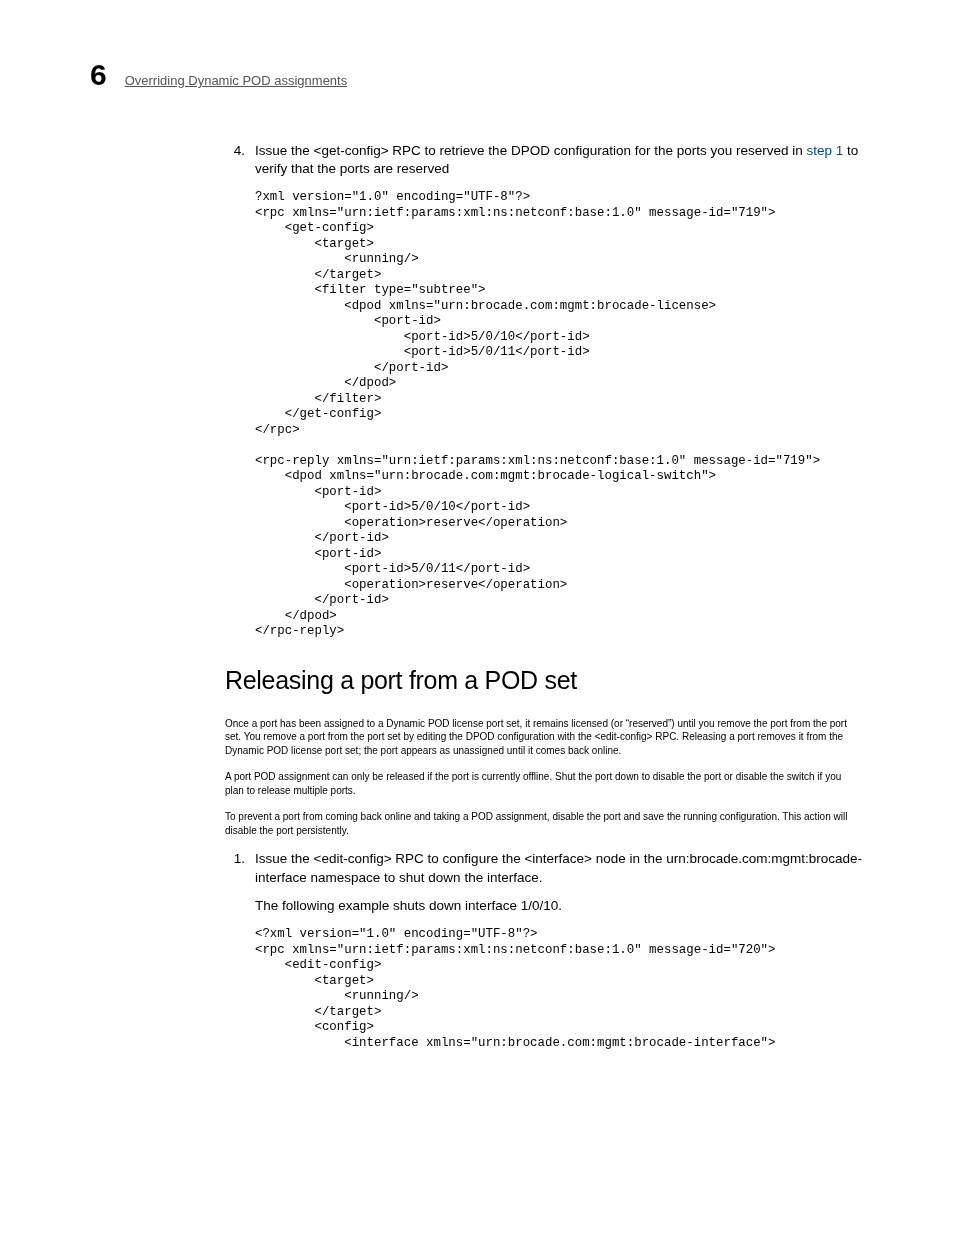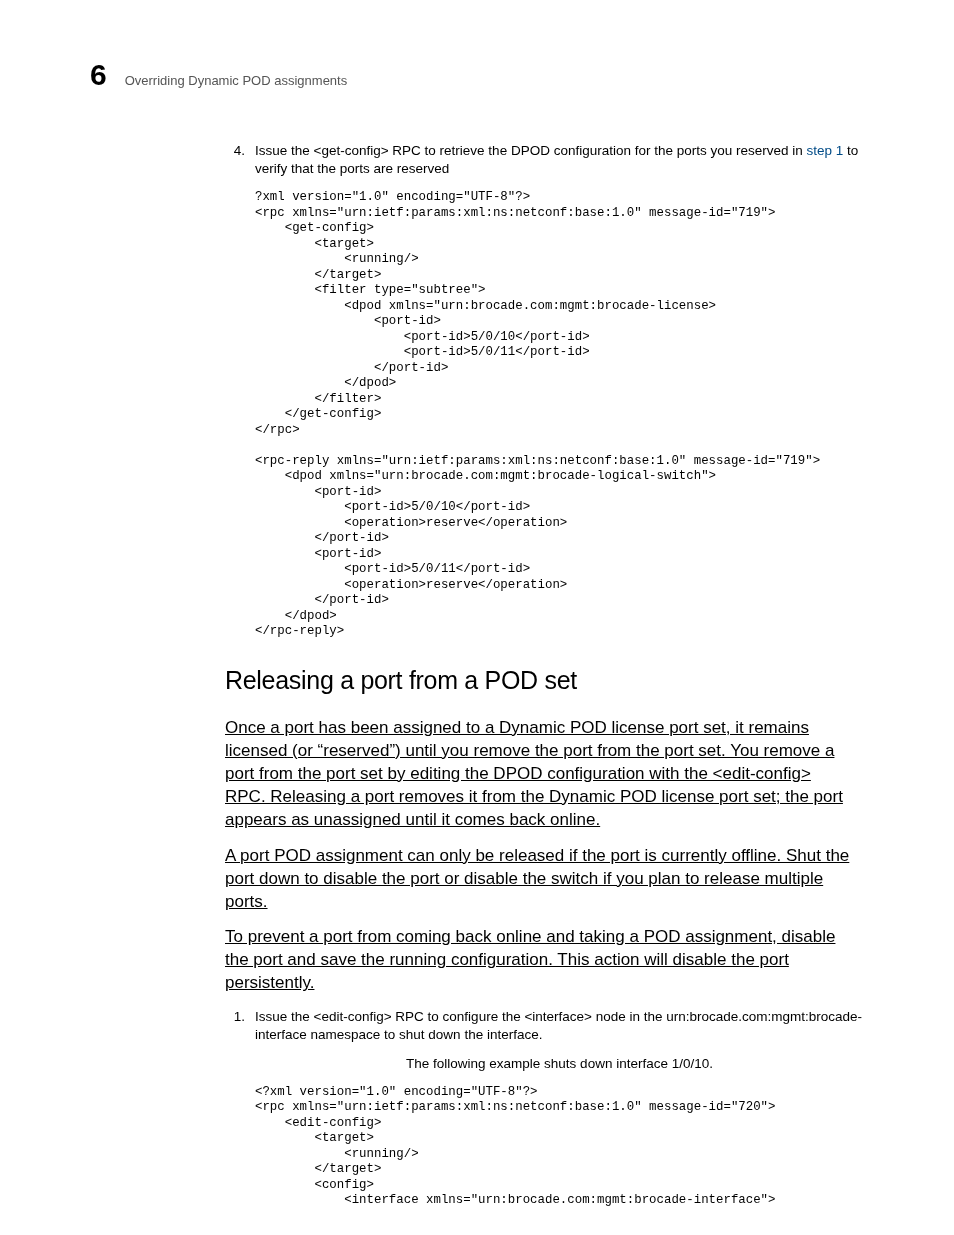--- a/index.html
+++ b/index.html
@@ -22,20 +22,21 @@
     margin-bottom: 52px;
   }
   .chapter-num {
     font-size: 30px;
     font-weight: bold;
     line-height: 1;
   }
   .running-head {
     font-size: 13px;
     color: #555;
+    text-decoration: underline;
   }
   .content-indent {
     margin-left: 135px;
     margin-right: 0;
   }
   .ol-item {
     display: flex;
     gap: 10px;
     font-size: 13.5px;
     line-height: 1.35;
@@ -61,30 +62,28 @@
   }
   h2.section-title {
     font-family: Arial, Helvetica, sans-serif;
     font-weight: normal;
     font-size: 25px;
     margin: 26px 0 22px 0;
     font-stretch: condensed;
     letter-spacing: -0.3px;
   }
   .para {
-    font-size: 17px;
+    font-size: 10px;
     line-height: 1.35;
     margin: 0 8px 13px 0;
-    text-decoration: underline;
   }
   .step-sub {
     font-size: 13.5px;
     line-height: 1.35;
     margin: 10px 0 4px 30px;
-    text-align: center;
   }
 </style>
 </head>
 <body>
 
 <div class="page">
 
   <div class="header-row">
     <div class="chapter-num">6</div>
     <div class="running-head">Overriding Dynamic POD assignments</div>

